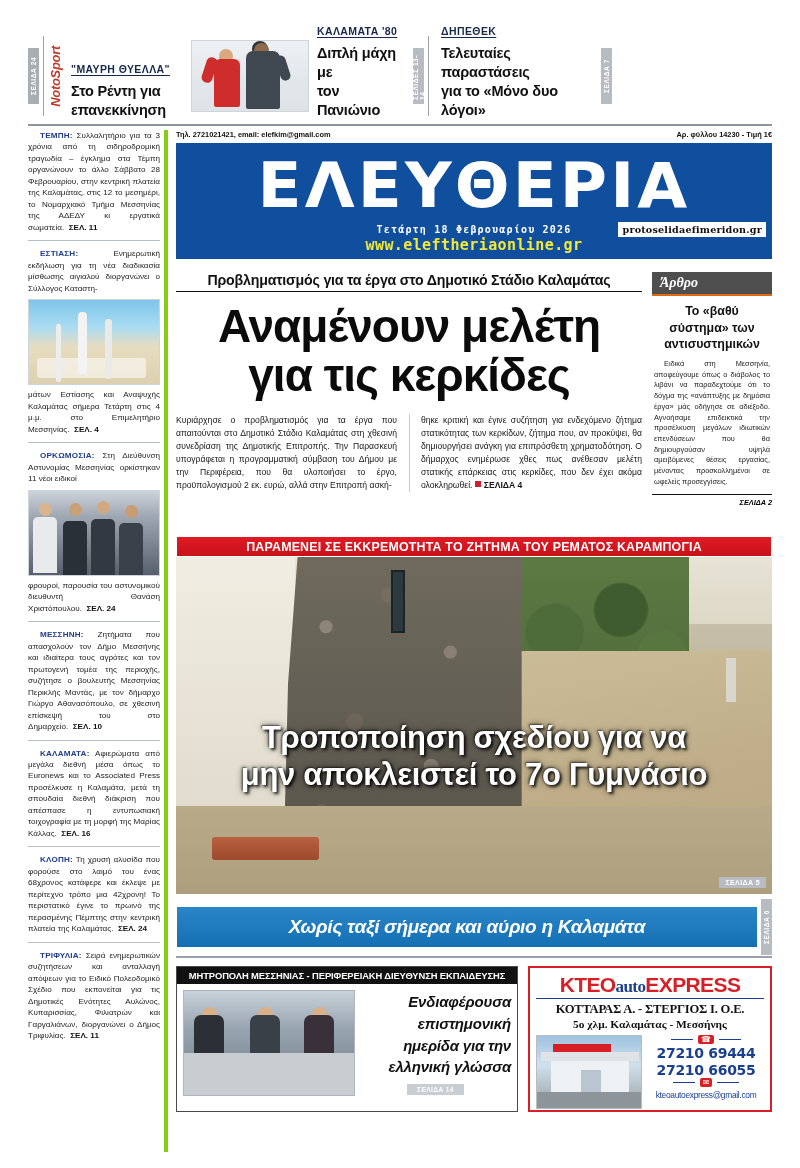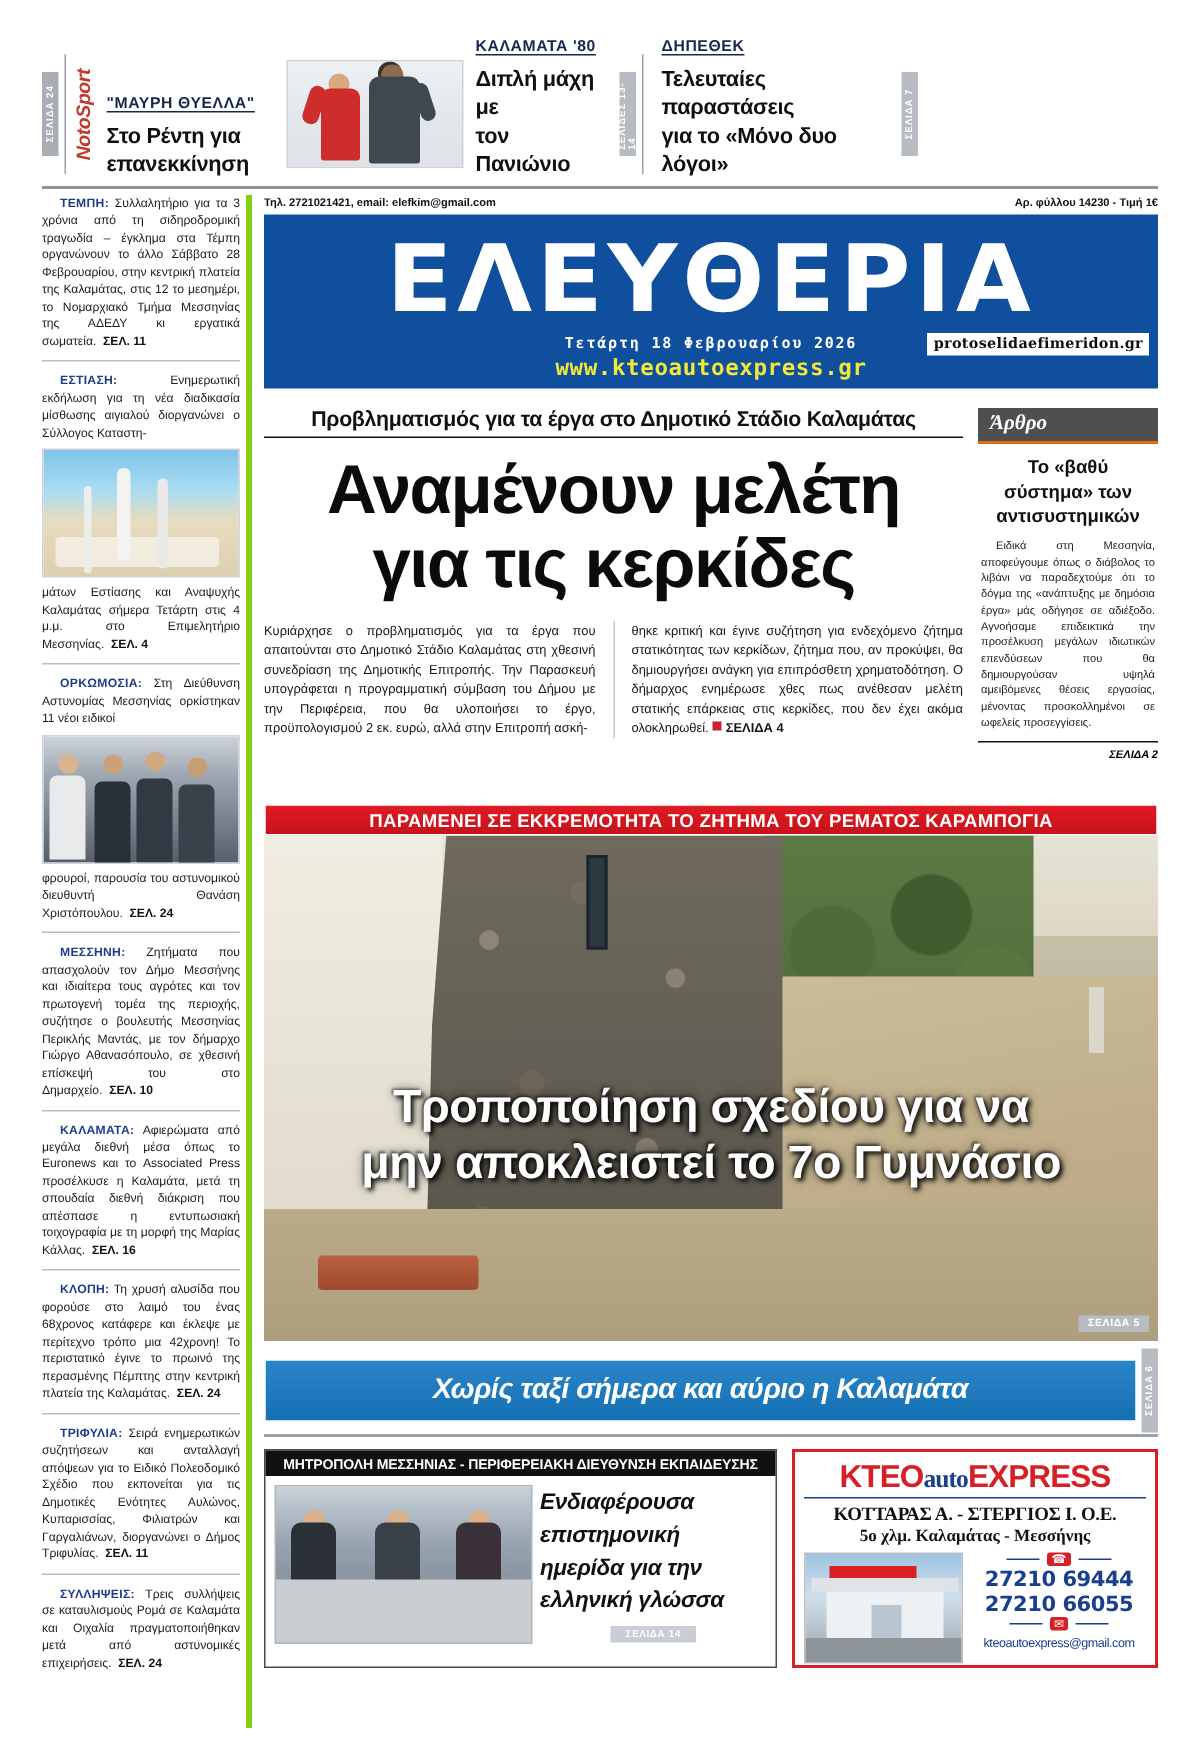--- a/index.html
+++ b/index.html
@@ -280,21 +280,21 @@
   .blp-p { position:absolute; width:30px; height:40px; background:#2b3036; border-radius:7px 7px 0 0; bottom:38%; }
   .blp-p.a { left:10px; } .blp-p.b { left:66px; background:#3a4048;} .blp-p.c { left:120px; background:#39303a;}
   .blp-h { position:absolute; width:15px; height:15px; border-radius:50%; background:#d8b08a; bottom:70%; }
   .blp-h.a { left:18px; } .blp-h.b { left:74px; } .blp-h.c { left:128px; }
   .bl-text {
     flex:1; display:flex; flex-direction:column; align-items:center; justify-content:center;
     padding-right: 6px;
   }
   .bl-text .ttl {
     font-size: 15px; font-weight: 700; font-style: italic; color:#111;
-    text-align:left; line-height: 1.45; letter-spacing:-.2px;
+    text-align:right; line-height: 1.45; letter-spacing:-.2px;
   }
   .bl-pagebadge {
     margin-top: 6px; background:#c9ced4; color:#fff; font-size: 6.6px;
     font-weight:700; padding: 2px 10px; letter-spacing:.4px;
   }
 
   .bottom-right {
     position:absolute; left: 528px; top: 966px; width: 244px; height: 146px;
     border: 2px solid #d81f26; background:#fff; padding: 6px;
   }
@@ -401,33 +401,30 @@
       </div>
       <div class="brief">
         <p><span class="lbl">ΚΑΛΑΜΑΤΑ:</span><span> Αφιερώματα από μεγάλα διεθνή μέσα όπως το Euronews και το Associated Press προσέλκυσε η Καλαμάτα, μετά τη σπουδαία διεθνή διάκριση που απέσπασε η εντυπωσιακή τοιχογραφία με τη μορφή της Μαρίας Κάλλας.</span>&nbsp;&nbsp;<span class="pg">ΣΕΛ. 16</span></p>
       </div>
       <div class="brief">
         <p><span class="lbl">ΚΛΟΠΗ:</span><span> Τη χρυσή αλυσίδα που φορούσε στο λαιμό του ένας 68χρονος κατάφερε και έκλεψε με περίτεχνο τρόπο μια 42χρονη! Το περιστατικό έγινε το πρωινό της περασμένης Πέμπτης στην κεντρική πλατεία της Καλαμάτας.</span>&nbsp;&nbsp;<span class="pg">ΣΕΛ. 24</span></p>
       </div>
       <div class="brief">
         <p><span class="lbl">ΤΡΙΦΥΛΙΑ:</span><span> Σειρά ενημερωτικών συζητήσεων και ανταλλαγή απόψεων για το Ειδικό Πολεοδομικό Σχέδιο που εκπονείται για τις Δημοτικές Ενότητες Αυλώνος, Κυπαρισσίας, Φιλιατρών και Γαργαλιάνων, διοργανώνει ο Δήμος Τριφυλίας.</span>&nbsp;&nbsp;<span class="pg">ΣΕΛ. 11</span></p>
       </div>
-      <div class="brief">
-        <p><span class="lbl">ΣΥΛΛΗΨΕΙΣ:</span><span> Τρεις συλλήψεις σε καταυλισμούς Ρομά σε Καλαμάτα και Οιχαλία πραγματοποιήθηκαν μετά από αστυνομικές επιχειρήσεις.</span>&nbsp;&nbsp;<span class="pg">ΣΕΛ. 24</span></p>
-      </div>
     </div>
 
   <div class="contactline">
     <span>Τηλ. 2721021421, email: elefkim@gmail.com</span>
     <span>Αρ. φύλλου 14230 - Τιμή 1€</span>
   </div>
   <div class="masthead">
     <div class="logoword">ΕΛΕΥΘΕΡΙΑ</div>
     <div class="mast-date">Τετάρτη 18 Φεβρουαρίου 2026</div>
-    <div class="mast-url">www.kteoautoexpress.gr</div>
+    <div class="mast-url">www.eleftheriaonline.gr</div>
     <div class="watermark">protoselidaefimeridon.gr</div>
   </div>
 
   <div class="lead">
     <div class="lead-kicker">Προβληματισμός για τα έργα στο Δημοτικό Στάδιο Καλαμάτας</div>
     <div class="lead-h1">
       <div>Αναμένουν μελέτη</div>
       <div>για τις κερκίδες</div>
     </div>
     <div class="lead-body">

